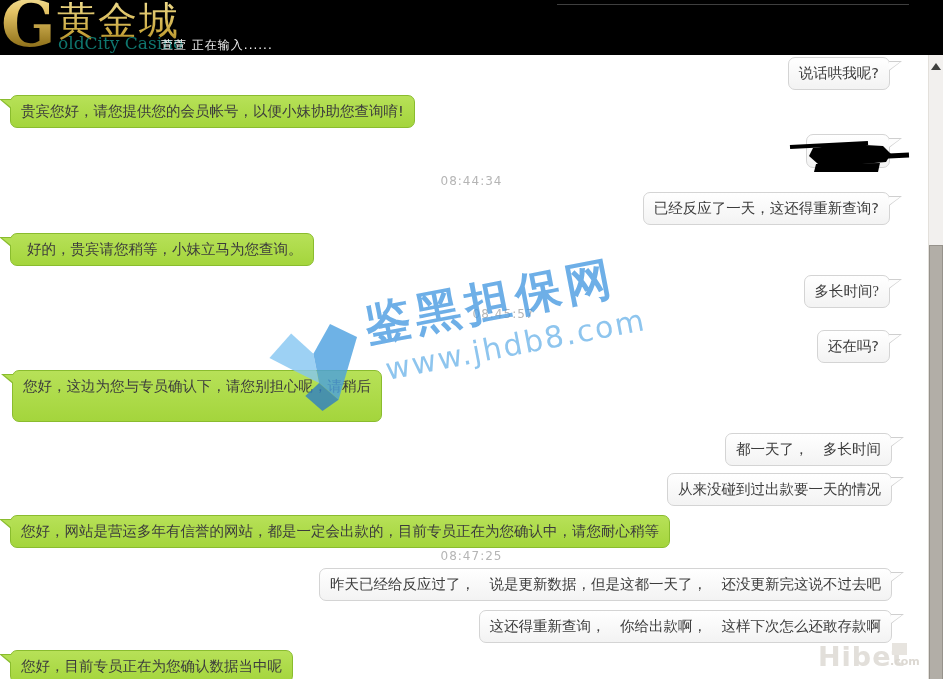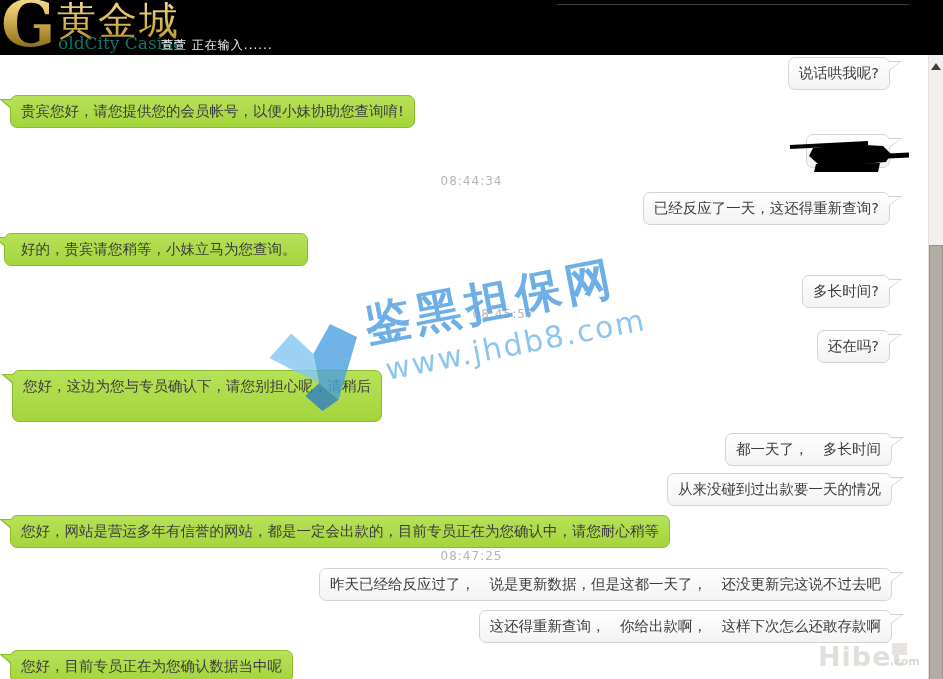--- a/index.html
+++ b/index.html
@@ -94,23 +94,23 @@
     <line x1="2" y1="11" x2="80" y2="7" stroke="#000" stroke-width="4"></line>
     <polygon points="25,12 60,8 95,10 103,18 98,26 62,29 30,28 21,20" fill="#000"></polygon>
     <line x1="60" y1="22" x2="121" y2="19" stroke="#000" stroke-width="5"></line>
     <polygon points="28,28 92,27 90,36 26,36" fill="#000"></polygon>
   </svg>
 
   <div class="timestamp" style="top:174px;">08:44:34</div>
 
   <div class="msg usr" style="top:192px;right:53px;">已经反应了一天，这还得重新查询?</div>
 
-  <div class="msg svc" style="top:233px;left:4px;padding-left:16px;">好的，贵宾请您稍等，小妹立马为您查询。</div>
+  <div class="msg svc" style="top:233px;left:10px;padding-left:16px;">好的，贵宾请您稍等，小妹立马为您查询。</div>
 
-  <div class="msg usr" style="top:275px;right:53px;">多长时间?</div>
+  <div class="msg usr" style="top:275px;right:53px;font-family:Liberation Serif, serif;">多长时间?</div>
 
   <div class="timestamp" style="top:307px;margin-left:32px;">08:45:57</div>
 
   <div class="msg usr" style="top:330px;right:53px;">还在吗?</div>
 
   <div class="msg svc tall" style="top:370px;left:12px;">您好，这边为您与专员确认下，请您别担心呢，请稍后</div>
 
   <div class="msg usr" style="top:433px;right:51px;">都一天了，　多长时间</div>
 
   <div class="msg usr" style="top:473px;right:51px;">从来没碰到过出款要一天的情况</div>

